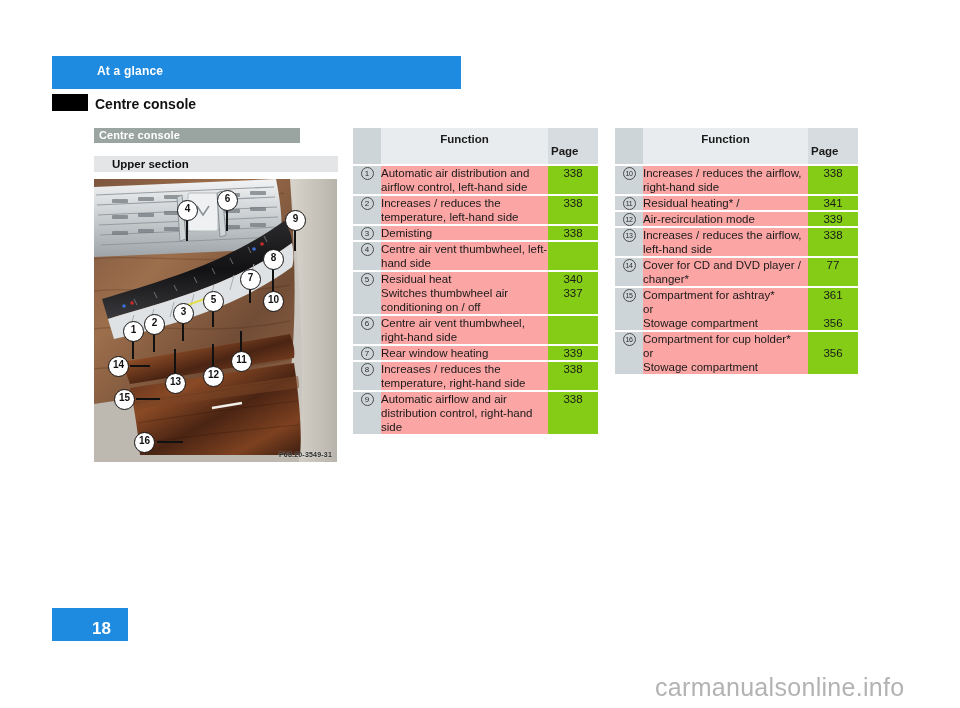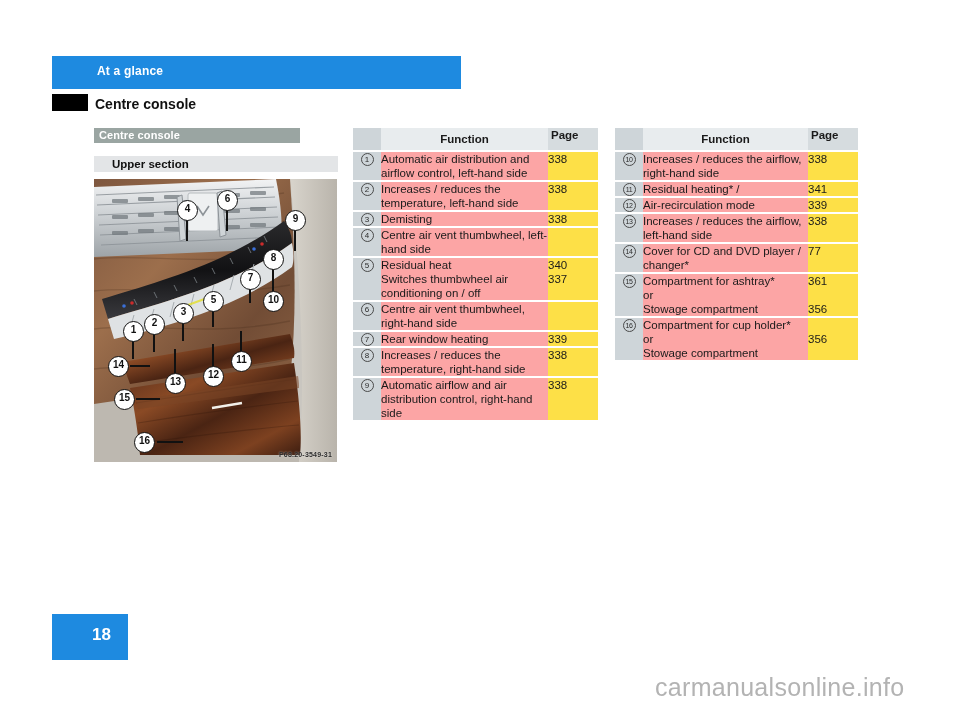--- a/index.html
+++ b/index.html
@@ -148,29 +148,29 @@
     padding-top: 5px;
     padding-bottom: 6px;
   }
   .c-fn {
     background: #fca5a5;
     padding: 5px 6px 6px 6px;
     line-height: 14px;
   }
   .c-pg {
     width: 47px;
-    background: #fde047;
-    text-align: left;
+    background: #84cc16;
+    text-align: center;
     padding: 5px 7px 6px 0;
     line-height: 14px;
     white-space: nowrap;
   }
   .hdr .c-num { background: #ced5d9; padding-top: 4px; padding-bottom: 4px;}
-  .hdr .c-fn  { background: #e8ecee; font-weight: bold; padding-top: 4px; padding-bottom: 4px;}
-  .hdr .c-pg  { background: #d6dcdf; font-weight: bold; text-align: left; padding-left: 3px; padding-top: 0; padding-bottom: 4px;}
+  .hdr .c-fn  { background: #e8ecee; font-weight: bold; padding-top: 4px; padding-bottom: 18px;}
+  .hdr .c-pg  { background: #d6dcdf; font-weight: bold; text-align: left; padding-left: 3px; padding-top: 16px; padding-bottom: 4px;}
   .sep td { height: 2px; padding: 0; background: #ffffff; }
   .numcircle {
     display: inline-block;
     width: 13px;
     height: 13px;
     line-height: 12px;
     border-radius: 50%;
     border: 1px solid #4a4a4a;
     font-size: 8px;
     text-align: center;
@@ -178,23 +178,22 @@
     box-sizing: border-box;
   }
   .numcircle.two { font-size: 7px; letter-spacing:-.4px; }
 
   
   .pagebox {
     position: absolute;
     left: 52px;
     top: 608px;
     width: 76px;
-    height: 46px;
+    height: 33px;
     background: #1e8ae0;
-    margin-top: 6px;
   }
   .pagenum {
     position: absolute;
     left: 40px;
     top: 11px;
     color: #ffffff;
     font-size: 17px;
     font-weight: bold;
   }
   .watermark {

